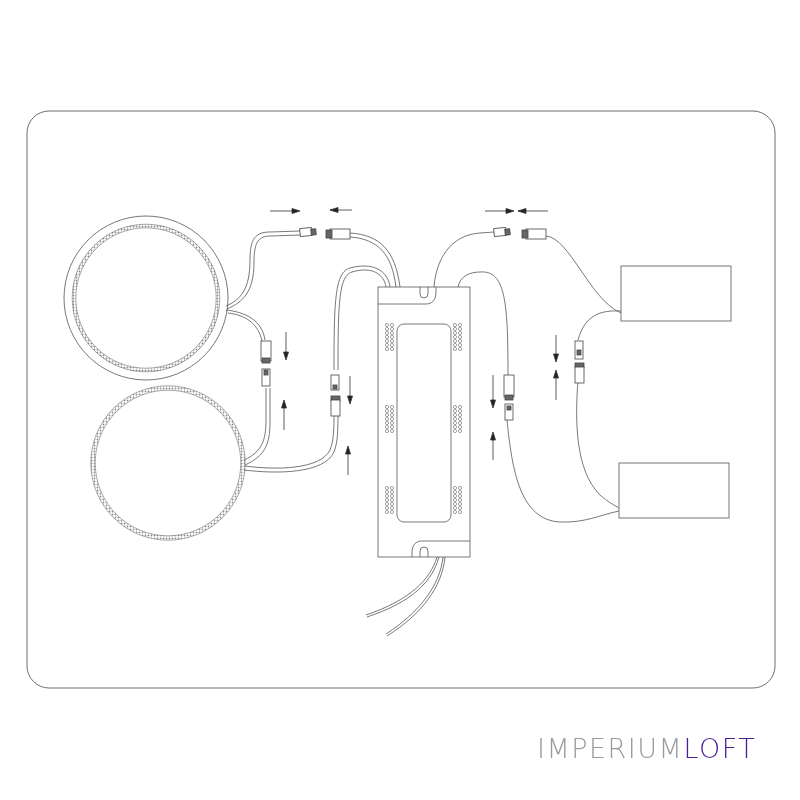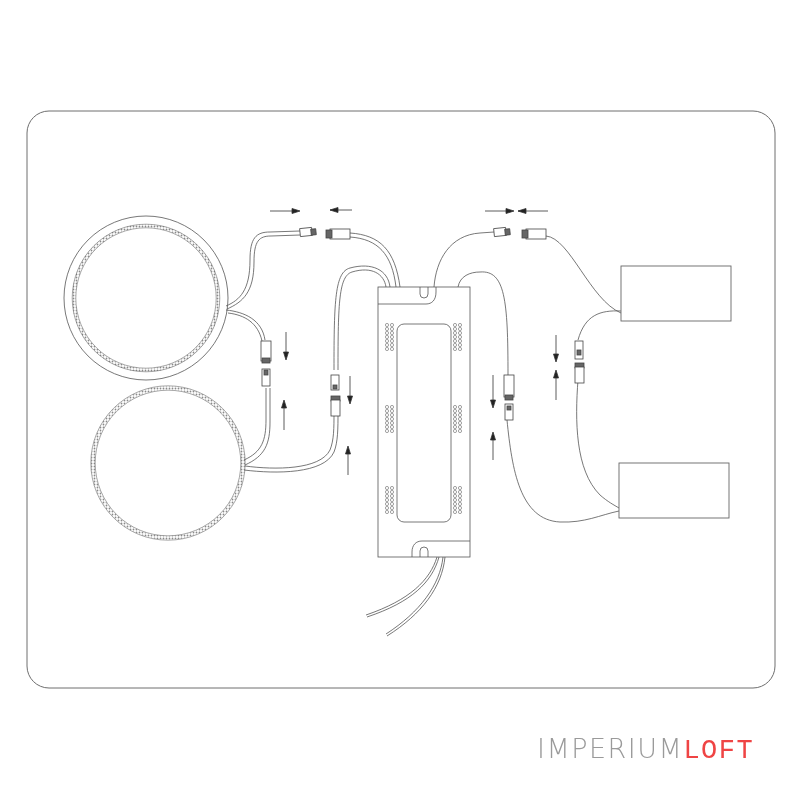--- a/index.html
+++ b/index.html
@@ -1,20 +1,20 @@
 <!DOCTYPE html>
 <html><head>
 <meta charset="utf-8">
 <style>
   html, body { margin: 0; padding: 0; background: #ffffff; }
   body { width: 800px; height: 800px; position: relative; overflow: hidden; font-family: "Liberation Sans", sans-serif; }
   #diagram { position: absolute; left: 0; top: 0; width: 800px; height: 800px; }
   .brand { position: absolute; left: 537px; top: 733px; font-family: "DejaVu Sans", sans-serif; font-size: 27px; letter-spacing: 1.5px; font-weight: 300; white-space: nowrap; }
   .brand .a { color: #9a9a9a; }
-  .brand .b { color: #ef4444; font-family: Liberation Mono, monospace; }
+  .brand .b { color: #4c1d95; }
 </style>
 </head>
 <body>
 
 <svg id="diagram" viewBox="0 0 800 800" xmlns="http://www.w3.org/2000/svg">
   <defs>
     <pattern id="hatch" width="3" height="3" patternUnits="userSpaceOnUse">
       <rect width="3" height="3" fill="#ffffff"></rect>
       <circle cx="1.5" cy="1.5" r="0.9" fill="#8a8a8a"></circle>
     </pattern>

